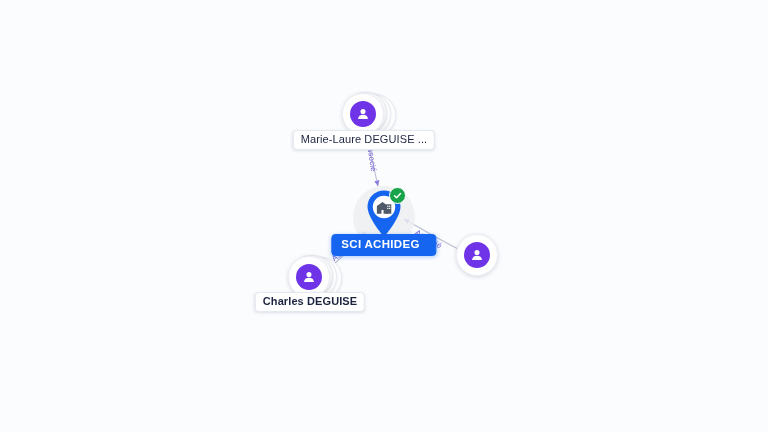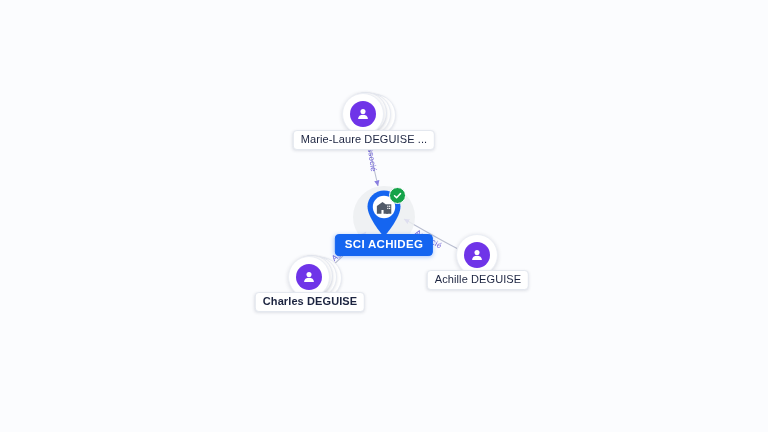--- a/index.html
+++ b/index.html
@@ -131,21 +131,21 @@
     letter-spacing: .1px;
     box-shadow: 0 1px 3px rgba(26,34,64,0.12);
   }
   .node-label.primary {
     background: #1565f0;
     color: #ffffff;
     border-color: #1565f0;
     font-size: 11.5px;
     font-weight: 600;
     letter-spacing: .3px;
-    padding: 3px 9px 4px 9px;
+    padding: 3px 16px 4px 9px;
     border-radius: 4px;
     box-shadow: 0 1px 4px rgba(21,101,240,0.35);
   }
 
   
   .edge-label {
     position: absolute;
     font-size: 8px;
     letter-spacing: .2px;
     color: #6a5bd6;
@@ -201,21 +201,20 @@
       <div class="avatar-circle">
         <div class="avatar-inner">
           <svg width="16" height="16" viewBox="0 0 24 24" fill="#ffffff">
             <circle cx="12" cy="8.2" r="3.8"></circle>
             <path d="M4.6 19.5c0-4.1 3.3-6.4 7.4-6.4s7.4 2.3 7.4 6.4z"></path>
           </svg>
         </div>
       </div>
     </div>
   </div>
-  <div class="node-label" style="left:478px; top:270px;">Achille DEGUISE</div>
 
   <div class="node" style="left:310px; top:276px;">
     <div class="person-stack">
       <div class="stack-card c3"></div>
       <div class="stack-card c2"></div>
       <div class="stack-card c1"></div>
       <div class="avatar-circle">
         <div class="avatar-inner">
           <svg width="16" height="16" viewBox="0 0 24 24" fill="#ffffff">
             <circle cx="12" cy="8.2" r="3.8"></circle>

